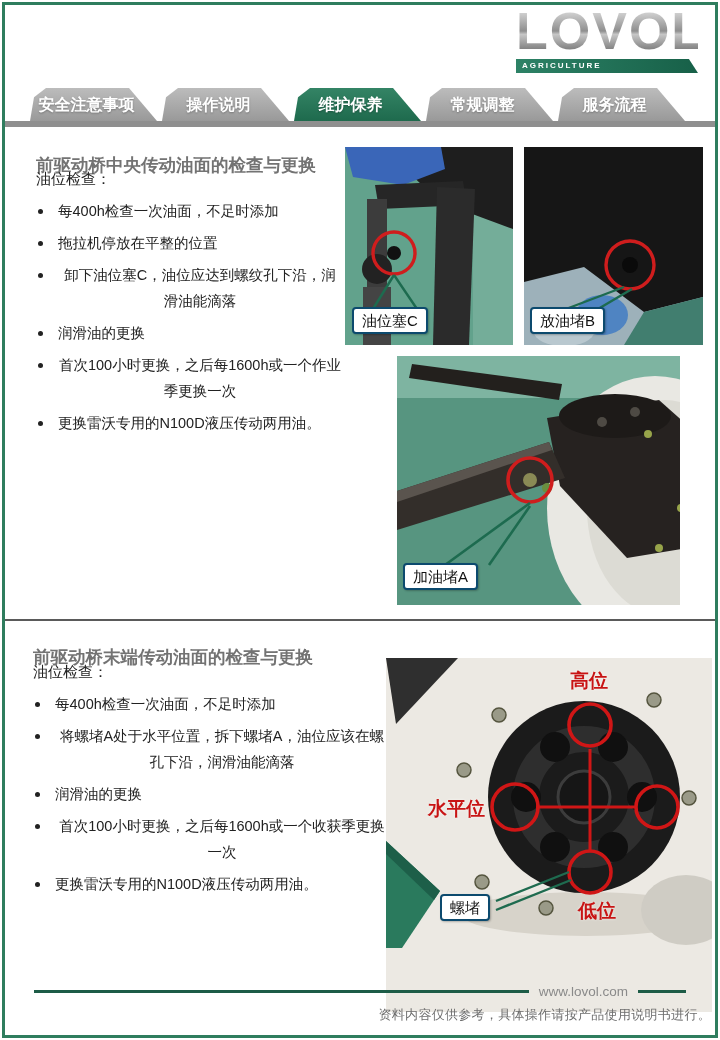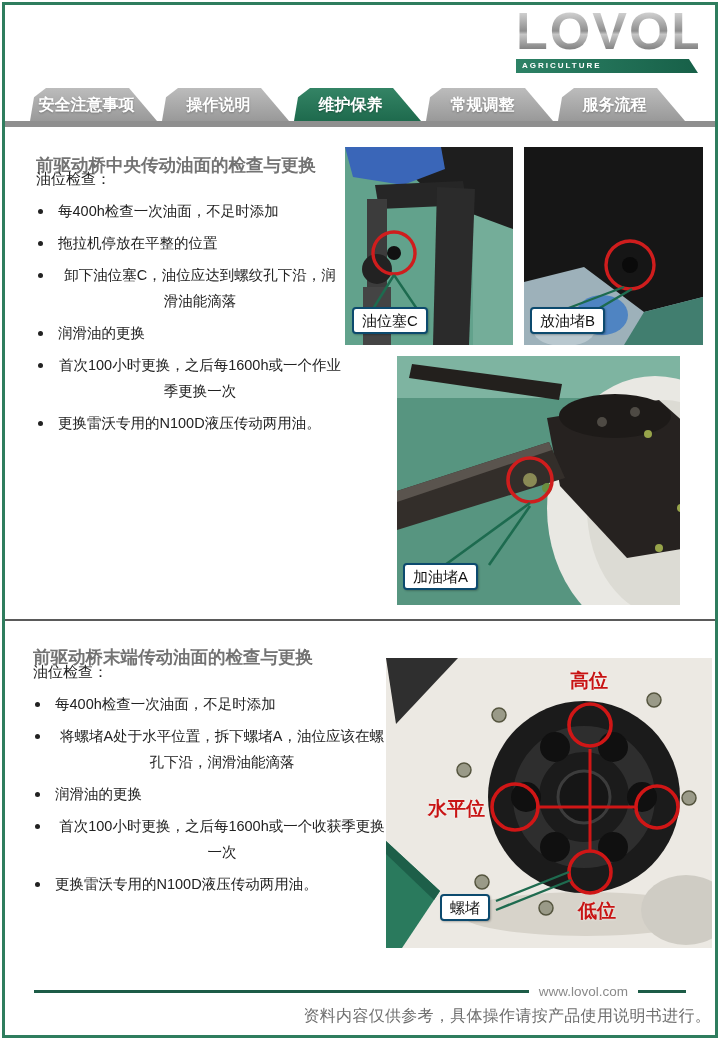--- a/index.html
+++ b/index.html
@@ -34,34 +34,34 @@
   #t1{left:36px;top:138px;} #sub1{left:36px;top:170px;} #list1{left:30px;top:198px;width:312px;}
   #t2{left:33px;top:630px;} #sub2{left:33px;top:663px;} #list2{left:27px;top:691px;width:362px;}
   .sep{position:absolute;left:5px;right:5px;top:619px;border-top:2px solid #5a5a5a;}
 
   
   .photo{position:absolute;overflow:hidden;background:#888;}
   .photo svg{display:block;}
   #photoA{left:345px;top:147px;width:168px;height:198px;}
   #photoB{left:524px;top:147px;width:179px;height:198px;}
   #photoC{left:397px;top:356px;width:283px;height:249px;}
-  #photoD{left:386px;top:658px;width:326px;height:290px;background:#ece9e3;}
+  #photoD{left:386px;top:658px;width:326px;height:354px;background:#ece9e3;}
   .plabel{position:absolute;background:#fff;border:2px solid #0c4a6e;border-radius:4px;
      font-size:15px;line-height:23px;padding:0 8px;color:#111;white-space:nowrap;
      box-shadow:1px 1px 2px rgba(0,0,0,.25);}
   .rlabel{position:absolute;color:#c81414;font-weight:bold;font-size:19px;white-space:nowrap;
      text-shadow:0 0 3px rgba(255,255,255,.7);}
 
   
   .footer-line{position:absolute;left:5px;top:984px;width:652px;display:flex;align-items:center;gap:10px;z-index:2;padding-left:29px;}
   .fl-seg{height:3px;background:#1d5c47;}
   .fl-main{flex:1;} .fl-short{width:48px;}
   .site{color:#8a8a8a;font-size:13.5px;}
   .pageno{position:absolute;left:412px;top:1042px;font-size:10px;color:#444;font-weight:bold;}
-  .disclaimer{position:absolute;right:9px;top:1006px;font-size:16px;color:#6e6e6e;letter-spacing:.3px;}
+  .disclaimer{position:absolute;right:9px;top:1006px;font-size:13px;color:#6e6e6e;letter-spacing:.3px;}
 </style>
 </head>
 <body>
 
 <div class="page">
   <div class="frame"></div>
 
   <div class="logo">
     <div class="logo-text">LOVOL</div>
     <div class="logo-bar">AGRICULTURE</div>

